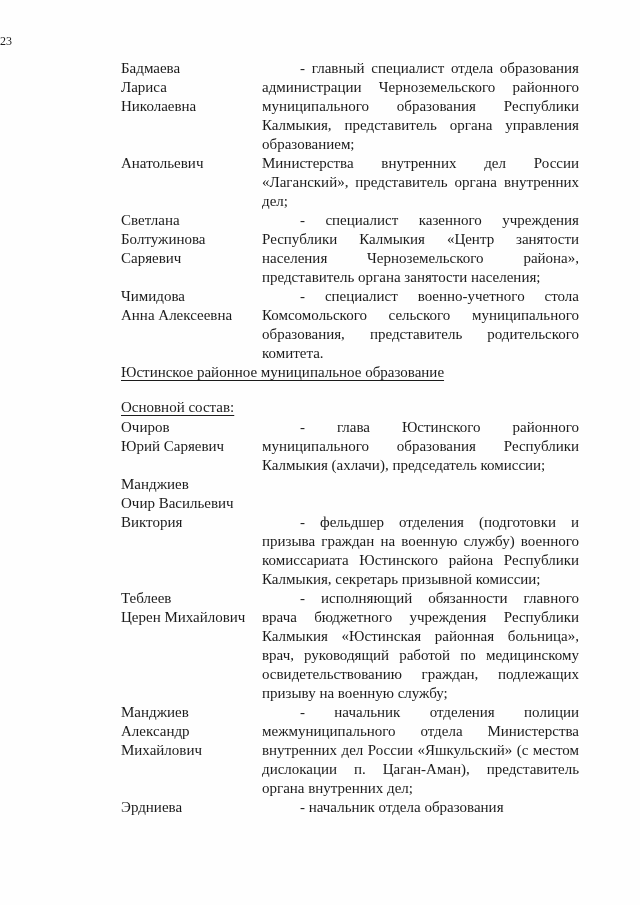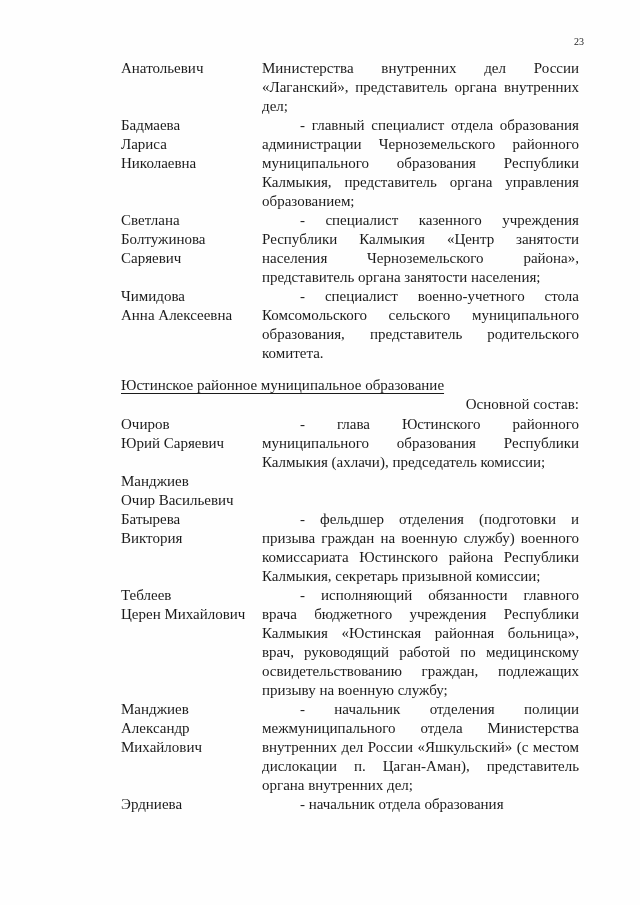--- a/index.html
+++ b/index.html
@@ -14,22 +14,22 @@
     background: #fefefe;
     font-family: "Liberation Serif", "DejaVu Serif", serif;
     color: #1b1b1b;
     overflow: hidden;
   }
   .page-number {
     position: absolute;
     top: 34px;
     left: 0;
     width: 584px;
-    text-align: right;
-    font-size: 10px;
+    text-align: left;
+    font-size: 12px;
     line-height: 15px;
   }
   .content {
     position: absolute;
     left: 121px;
     top: 59px;
     width: 458px;
     font-size: 15px;
     line-height: 19px;
   }
@@ -49,56 +49,57 @@
   .entry .desc {
     width: 317px;
     flex-shrink: 0;
     text-align: justify;
     text-justify: inter-word;
   }
   .entry .desc.indent {
     text-indent: 38px;
   }
   .heading {
-    margin-top: 13px;
+    margin-top: 0;
     text-decoration: underline;
     text-underline-offset: 3px;
   }
   .subheading {
+    margin-top: 16px;
+    text-decoration: underline;
     text-underline-offset: 3px;
-    text-align: right;
   }
   .section2 {
     margin-top: 1px;
   }
 </style>
 </head>
 <body>
 
 <div class="page">
   <div class="page-number">23</div>
 
   <div class="content">
 
     <div class="section1">
 
       <div class="entry">
         <div class="name">
-          <div>Анатольевич</div>
-        </div>
-        <div class="desc">Министерства внутренних дел России «Лаганский», представитель органа внутренних дел;</div>
-      </div>
-
-      <div class="entry">
-        <div class="name">
           <div>Бадмаева</div>
           <div>Лариса</div>
           <div>Николаевна</div>
         </div>
         <div class="desc indent">- главный специалист отдела образования администрации Черноземельского районного муниципального образования Республики Калмыкия, представитель органа управления образованием;</div>
+      </div>
+
+      <div class="entry">
+        <div class="name">
+          <div>Анатольевич</div>
+        </div>
+        <div class="desc">Министерства внутренних дел России «Лаганский», представитель органа внутренних дел;</div>
       </div>
 
       <div class="entry">
         <div class="name">
           <div>Светлана</div>
           <div>Болтужинова</div>
           <div>Саряевич</div>
         </div>
         <div class="desc indent">- специалист казенного учреждения Республики Калмыкия «Центр занятости населения Черноземельского района», представитель органа занятости населения;</div>
       </div>
@@ -129,21 +130,20 @@
 
       <div class="entry">
         <div class="name">
           <div>Манджиев</div>
           <div>Очир Васильевич</div>
         </div>
       </div>
 
       <div class="entry">
         <div class="name">
-          <div>Батырева</div>
           <div>Виктория</div>
         </div>
         <div class="desc indent">- фельдшер отделения (подготовки и призыва граждан на военную службу) военного комиссариата Юстинского района Республики Калмыкия, секретарь призывной комиссии;</div>
       </div>
 
       <div class="entry">
         <div class="name">
           <div>Теблеев</div>
           <div>Церен Михайлович</div>
         </div>

